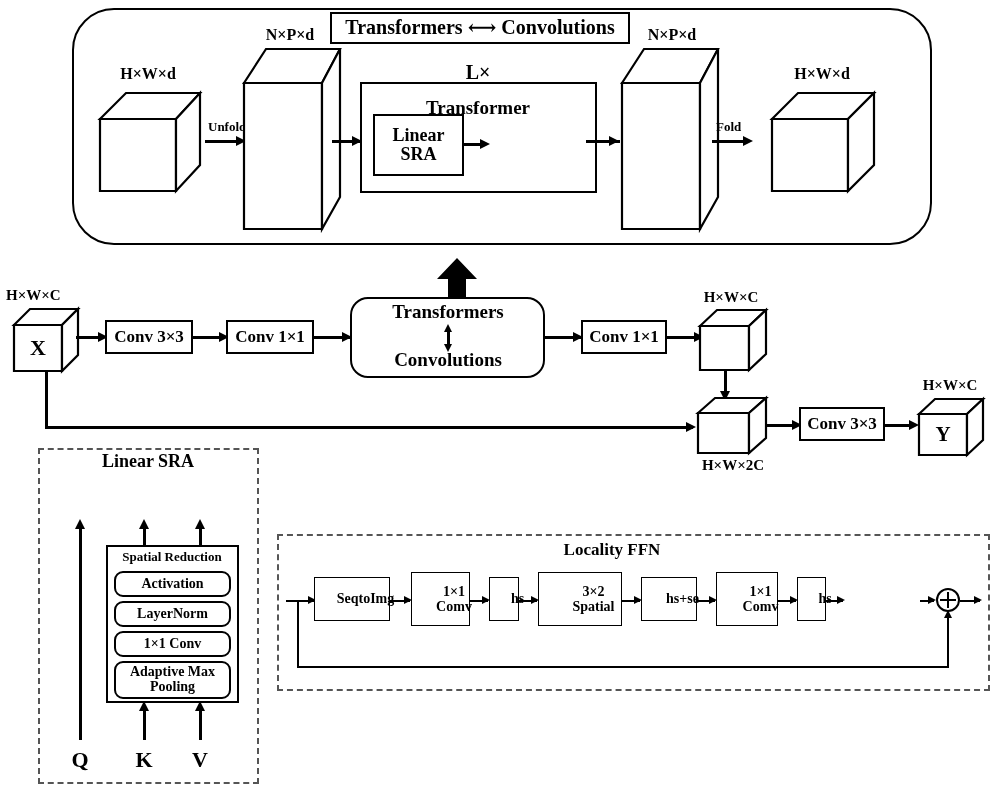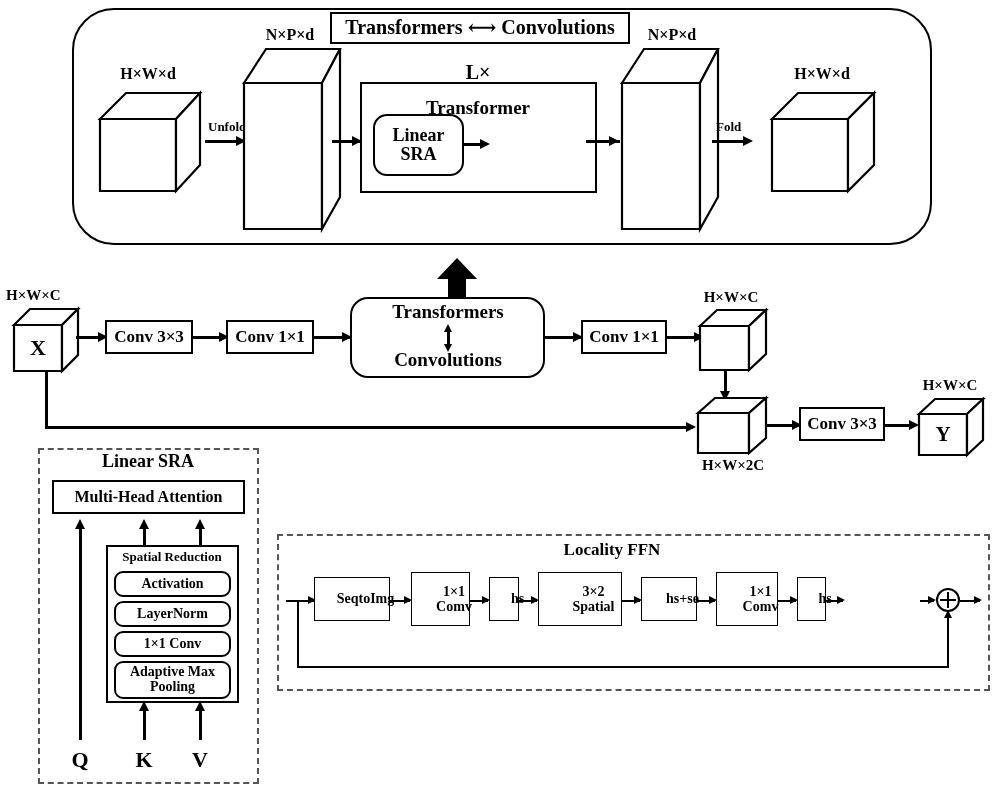--- a/index.html
+++ b/index.html
@@ -164,21 +164,21 @@
 
   <div class="hline" style="left:332px; top:140px; width:30px;"></div>
   <div class="arr-r" style="left:352px; top:135.5px;"></div>
 
   <div class="lbl ctr" style="left:478px; top:62px; font-size:20px;">L×</div>
 
   <div class="box" style="left:360px; top:82px; width:237px; height:111px; display:block;">
   </div>
   <div class="lbl ctr" style="left:478px; top:87px; font-size:19px;margin-top:11px;">Transformer</div>
 
-  <div class="box" style="left:373px; top:114px; width:91px; height:62px; font-size:18px; flex-direction:column;border-radius:14px;">
+  <div class="box" style="left:373px; top:114px; width:91px; height:62px; font-size:18px; flex-direction:column;">
     <span>Linear</span>
     <span>SRA</span>
   </div>
 
   <div class="hline" style="left:464px; top:143px; width:22px;"></div>
   <div class="arr-r" style="left:480px; top:138.5px;"></div>
 
 
   <div class="hline" style="left:586px; top:140px; width:34px;"></div>
   <div class="arr-r" style="left:609px; top:135.5px;"></div>
@@ -303,23 +303,20 @@
       <polygon points="2,18 18,3 66,3 50,18" fill="#fff" stroke="#000" stroke-width="2.2"></polygon>
       <polygon points="50,18 66,3 66,44 50,59" fill="#fff" stroke="#000" stroke-width="2.2"></polygon>
     </svg>
     <div class="cube-label" style="left:2px; top:18px; width:48px; height:41px; font-size:21px;">Y</div>
   </div>
 
   <div class="dashed-panel" style="left:38px; top:448px; width:221px; height:336px;"></div>
 
   <div class="lbl ctr" style="left:148px; top:452px; font-size:18px;">Linear SRA</div>
 
-  <div class="box" style="left:52px; top:480px; width:193px; height:34px; font-size:16px;">
-    <span>Multi-Head Attention</span>
-  </div>
 
   <div class="box" style="left:106px; top:545px; width:133px; height:158px; display:block;"></div>
   <div class="lbl ctr" style="left:172px; top:550px; font-size:13px;">Spatial Reduction</div>
 
   <div class="pill" style="left:114px; top:571px; width:117px; height:26px; font-size:14px;">
     <span>Activation</span>
   </div>
   <div class="pill" style="left:114px; top:601px; width:117px; height:26px; font-size:14px;">
     <span>LayerNorm</span>
   </div>

